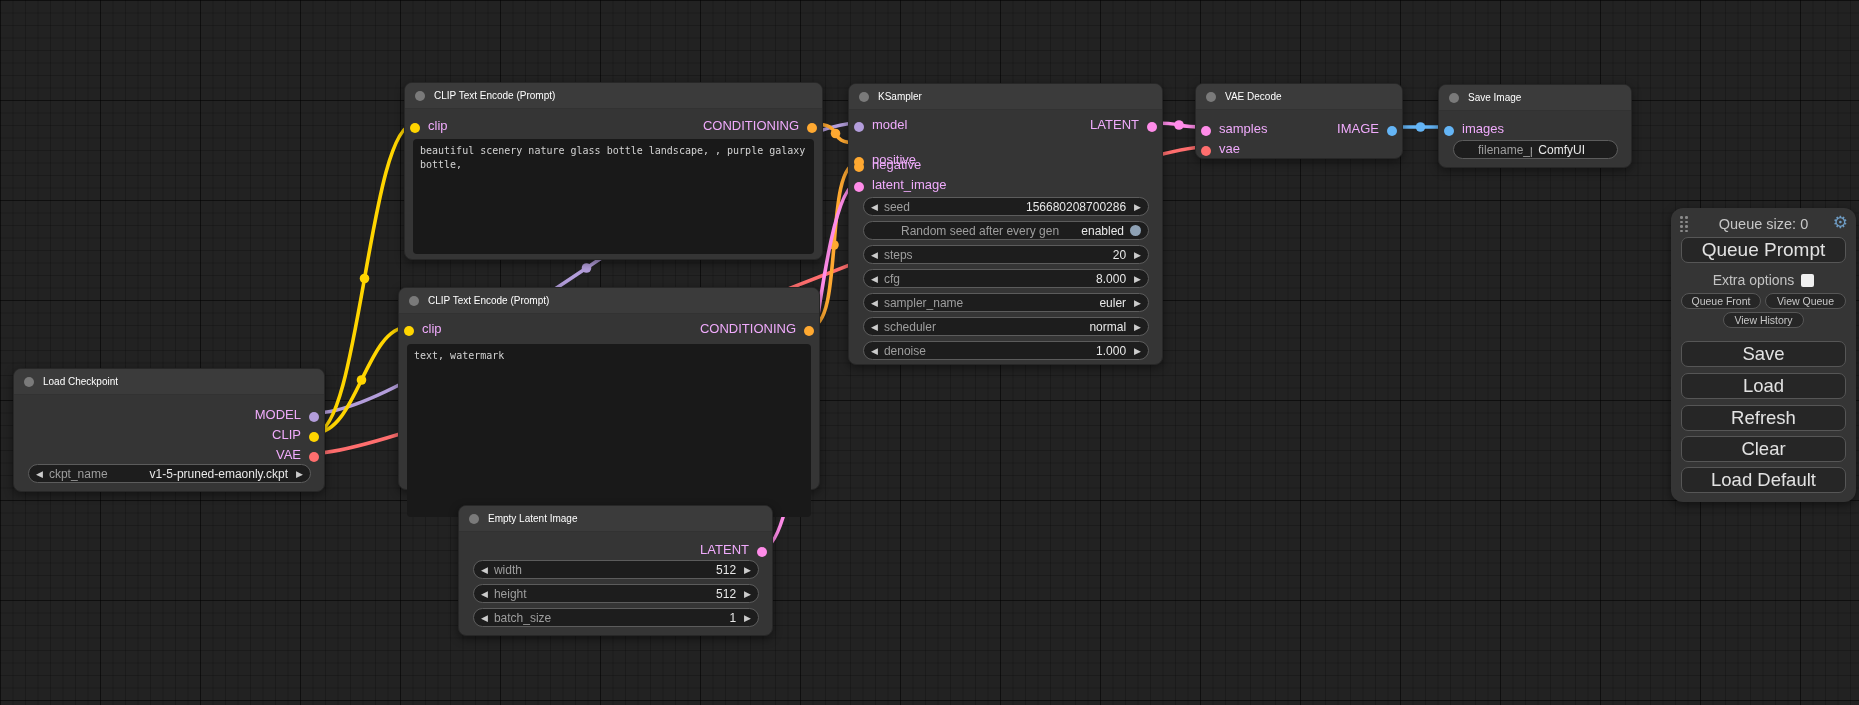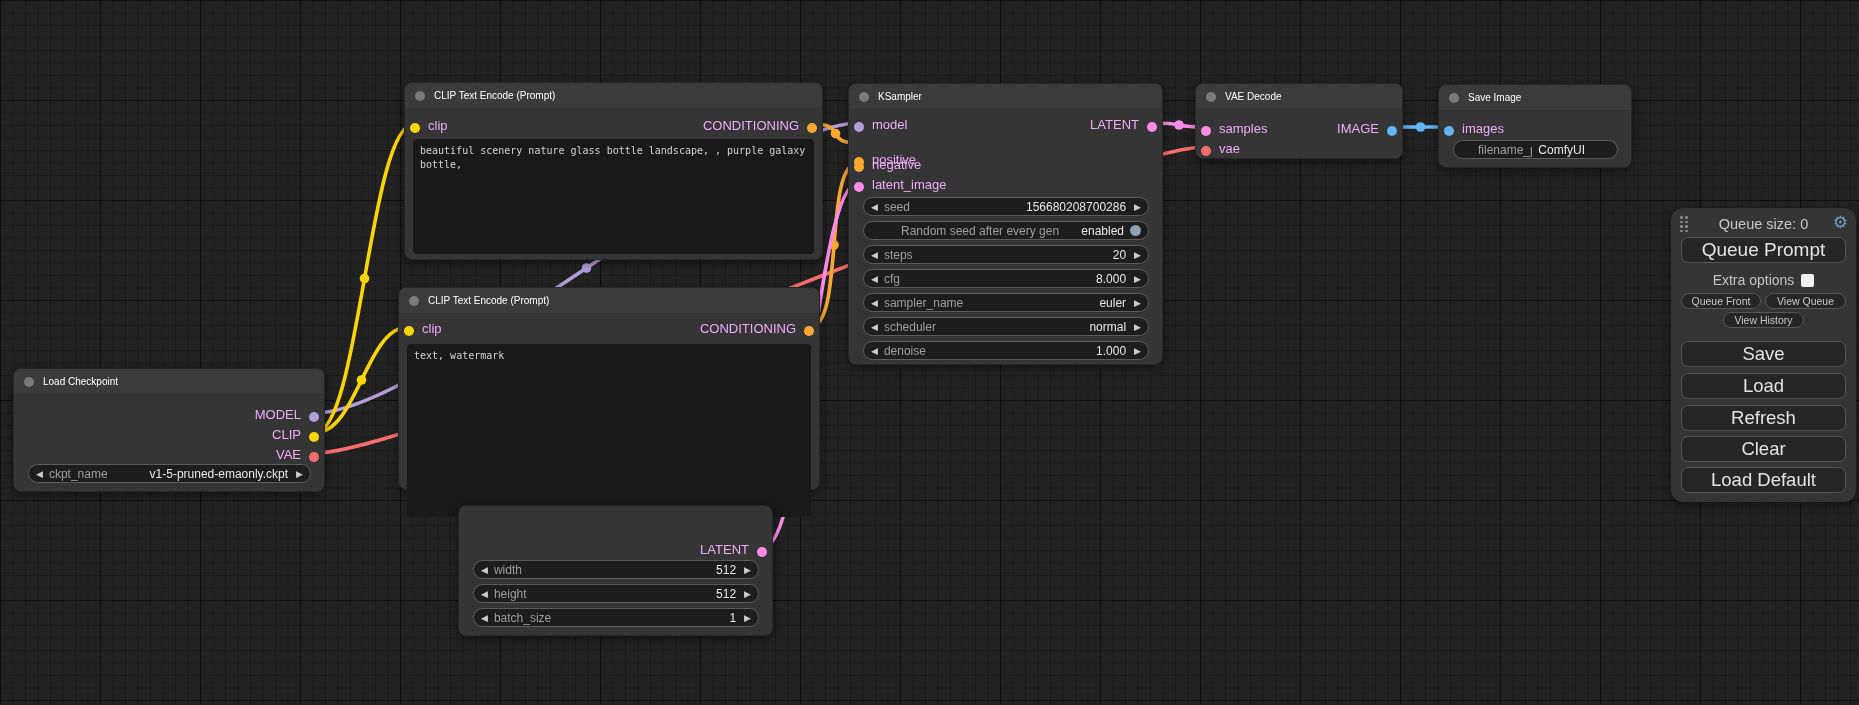--- a/index.html
+++ b/index.html
@@ -274,20 +274,24 @@
         <span class="dot" style="background: rgb(100, 181, 246);"></span>
         <span>images</span>
       </div>
       <div class="widget field" style="top: 55px;">
         <span class="wlabel">filename_prefix</span>
         <span class="spacer"></span>
         <span class="wvalue">ComfyUI</span>
       </div>
     </div>
     <div class="node" style="left: 458px; top: 505px; width: 315px; height: 131px;">
+      <div class="node-title">
+        <span class="title-dot"></span>
+        <span class="t">Empty Latent Image</span>
+      </div>
       <div class="slot out" style="top: 35px;">
         <span class="dot" style="background: rgb(255, 140, 233);"></span>
         <span>LATENT</span>
       </div>
       <div class="widget combo" style="top: 54px;">
         <span class="arrow">◀</span>
         <span class="wlabel">width</span>
         <span class="spacer"></span>
         <span class="wvalue">512</span>
         <span class="arrow">▶</span>

